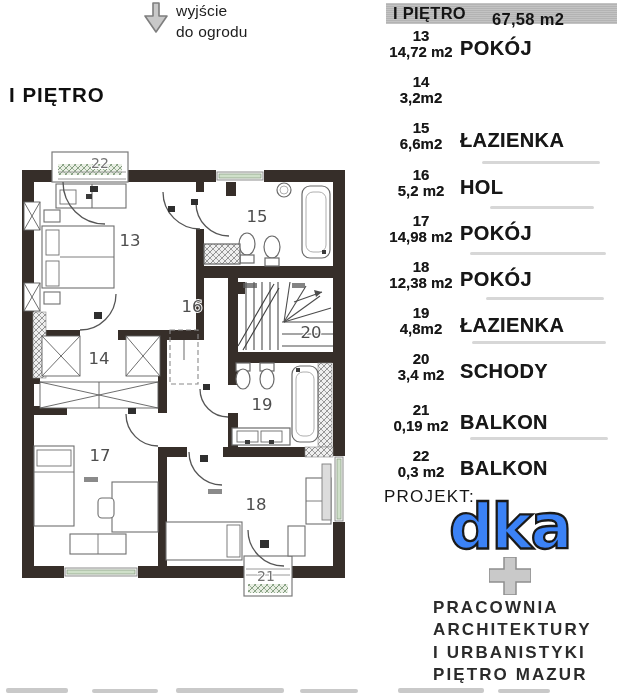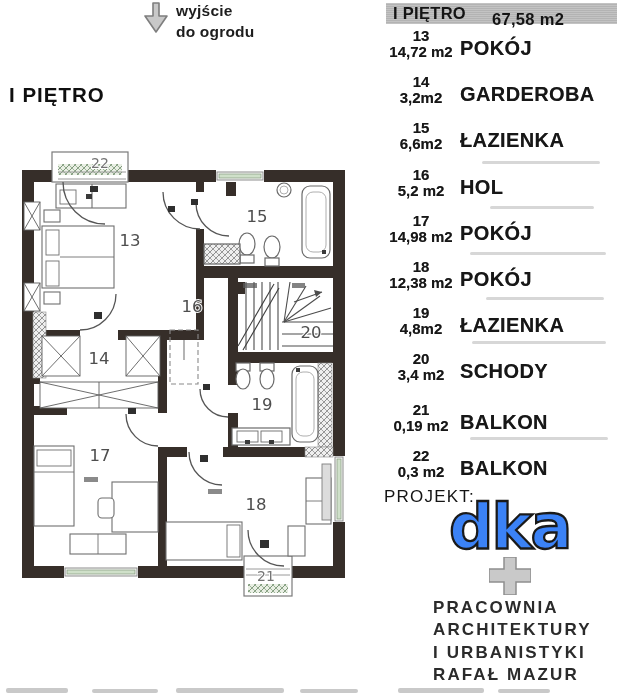--- a/index.html
+++ b/index.html
@@ -3,21 +3,21 @@
 <meta charset="utf-8">
 <style>
   html,body{margin:0;padding:0;background:#888;}
   .page{
     position:relative;width:624px;height:695px;background:#ffffff;
     font-family:"Liberation Sans","DejaVu Sans",sans-serif;overflow:hidden;
     -webkit-font-smoothing:antialiased;
   }
   .abs{position:absolute;}
   
-  .garden-note{left:176px;top:1px;font-size:15.5px;font-weight:700;color:#1d1d1d;line-height:20.5px;letter-spacing:.2px;}
+  .garden-note{left:176px;top:1px;font-size:15.5px;font-weight:400;color:#1d1d1d;line-height:20.5px;letter-spacing:.2px;}
   
   .plan-title{left:9px;top:83px;font-size:20.5px;font-weight:800;color:#0f0f0f;letter-spacing:1px;}
   
   .legend-header{
     left:386px;top:3px;width:231px;height:21px;display:flex;align-items:center;
     background:#bcbcbc;
     background-image:repeating-linear-gradient(0deg,#c3c3c3 0 1px,#b3b3b3 1px 2px),
                      repeating-linear-gradient(90deg,rgba(255,255,255,.08) 0 3px,rgba(0,0,0,.05) 3px 6px);
     font-size:16.5px;font-weight:700;color:#141414;letter-spacing:.3px;
   }
@@ -283,21 +283,20 @@
           <div class="lno">13</div>
           <div class="larea">14,72 m2</div>
         </div>
       <div class="lname">POKÓJ</div>
     </div>
     <div class="lrow">
       <div class="lcol">
           <div class="lno">14</div>
           <div class="larea">3,2m2</div>
         </div>
-      <div class="lname">GARDEROBA</div>
     </div>
     <div class="lrow">
       <div class="lcol">
           <div class="lno">15</div>
           <div class="larea">6,6m2</div>
         </div>
       <div class="lname">ŁAZIENKA</div>
     </div>
     <div class="lrow">
       <div class="lcol">
@@ -354,21 +353,21 @@
   <div class="abs dka">dka</div>
 
   <svg class="abs" style="left:489px;top:557px" width="42" height="38" viewBox="0 0 42 38">
     <path d="M15 0 h12 v12 h15 v13 h-15 v13 h-12 v-13 H0 V12 h15 Z" fill="#c9c9c9" stroke="#8f8f8f" stroke-width="1.5"></path>
   </svg>
 
   <div class="abs studio">
     <div>PRACOWNIA</div>
     <div>ARCHITEKTURY</div>
     <div>I URBANISTYKI</div>
-    <div>RAFAŁ MAZUR</div>
+    <div>PIĘTRO MAZUR</div>
   </div>
 
   <div class="smudge" style="left:482px;top:161px;width:118px;height:3px"></div>
   <div class="smudge" style="left:490px;top:206px;width:104px;height:3px"></div>
   <div class="smudge" style="left:470px;top:252px;width:136px;height:3px"></div>
   <div class="smudge" style="left:486px;top:297px;width:118px;height:3px"></div>
   <div class="smudge" style="left:472px;top:341px;width:134px;height:3px"></div>
   <div class="smudge" style="left:470px;top:437px;width:138px;height:3px"></div>
 
   <div class="smudge dark" style="left:6px;top:688px;width:62px;height:5px"></div>

